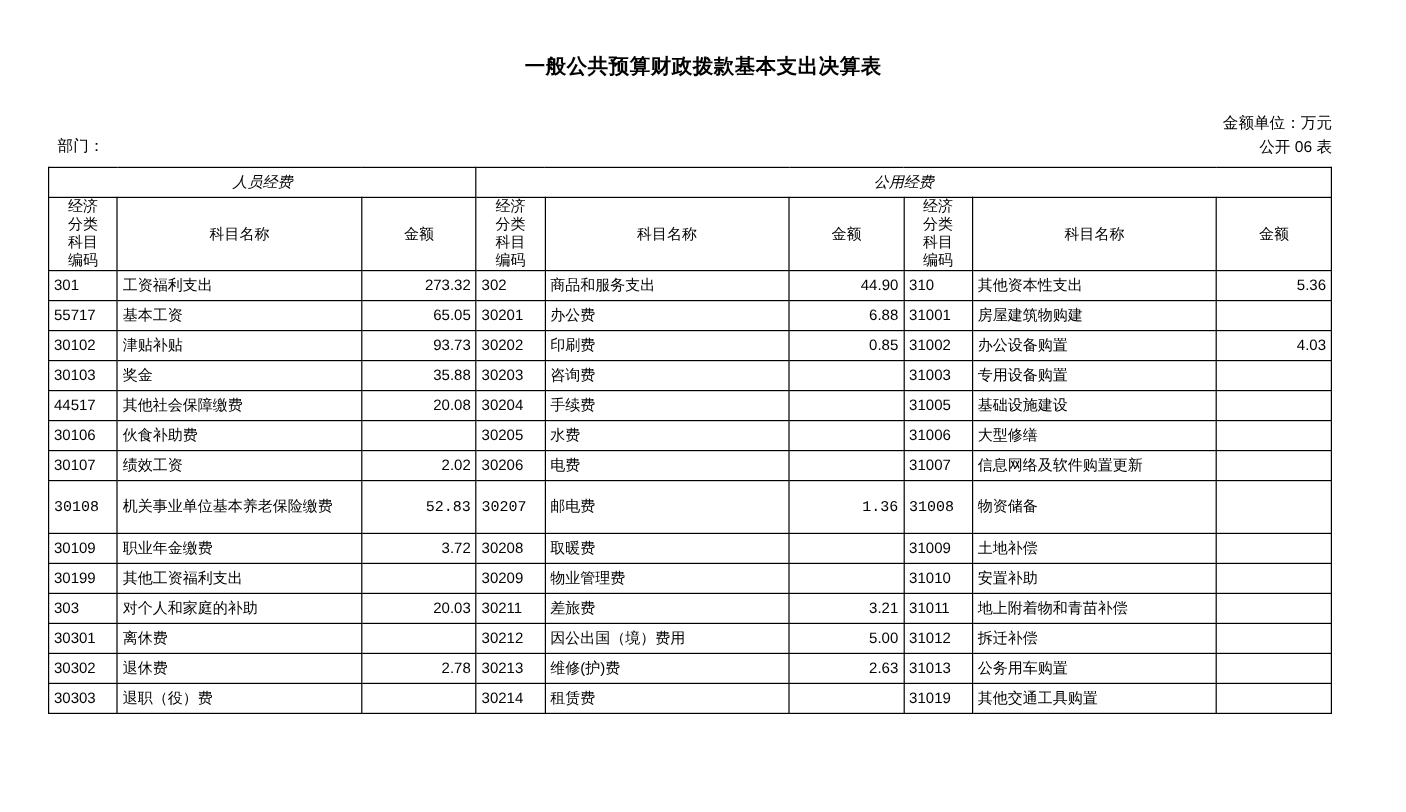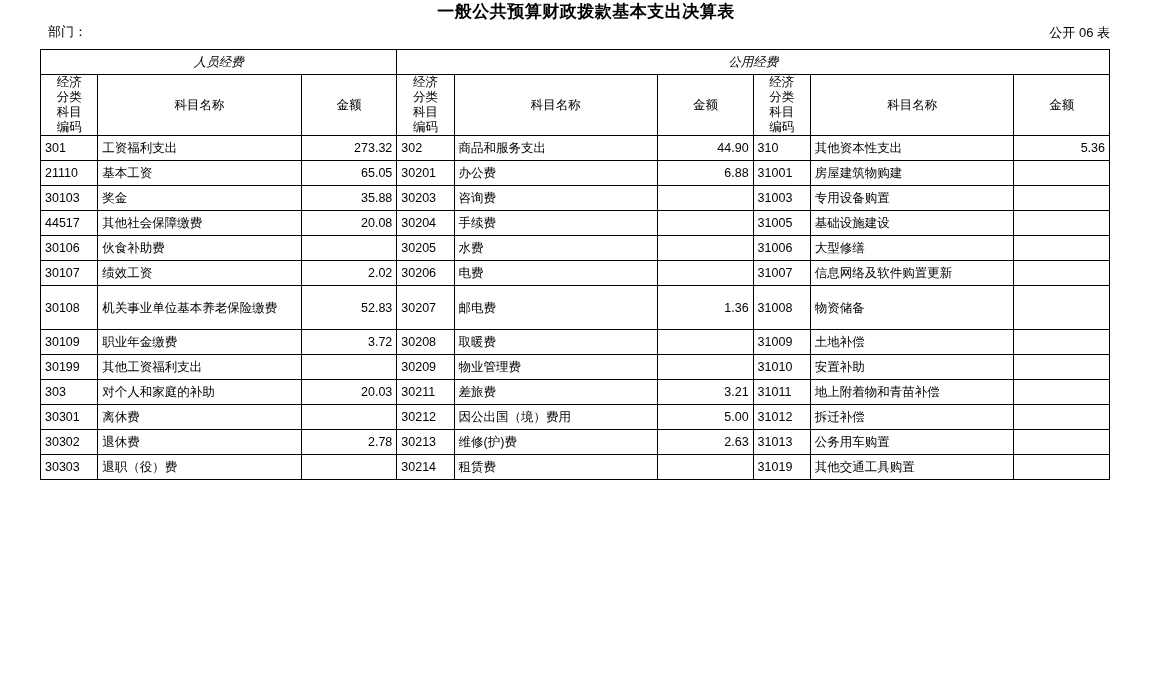--- a/index.html
+++ b/index.html
@@ -17,20 +17,21 @@
   .page {
     position: relative;
     width: 1172px;
     height: 677px;
     box-sizing: border-box;
   }
   .doc-title {
     text-align: center;
     font-size: 17px;
     font-weight: bold;
+    padding-top: 44px;
     letter-spacing: 0.5px;
   }
   .meta-right {
     text-align: right;
     font-size: 13px;
     padding-right: 62px;
     margin-top: 26px;
     line-height: 20px;
   }
   .meta-row {
@@ -91,33 +92,35 @@
     vertical-align: middle;
   }
   .indent-1 {
     padding-left: 20px;
   }
   .indent-0 {
     padding-left: 4px;
   }
   .tall {
     height: 44px;
+    font-family: Liberation Mono, monospace;
   }
   .wrapname {
     line-height: 16px;
     white-space: normal;
   }
 </style>
 </head>
 <body>
 
 <div class="page">
 
   <div class="doc-title">一般公共预算财政拨款基本支出决算表</div>
 
+  <div class="meta-right">金额单位：万元</div>
 
   <div class="meta-row">
     <span class="dept-label">部门：</span>
     <div class="meta-right" style="margin-top:0;">公开 06 表</div>
   </div>
 
   <table class="budget">
     <colgroup>
       <col style="width:54px">
         <col style="width:192px">
@@ -167,29 +170,40 @@
           <td class="col-name indent-0">工资福利支出</td>
           <td class="col-amt">273.32</td>
           <td class="col-code">302</td>
           <td class="col-name indent-0">商品和服务支出</td>
           <td class="col-amt">44.90</td>
           <td class="col-code">310</td>
           <td class="col-name indent-0">其他资本性支出</td>
           <td class="col-amt">5.36</td>
         </tr>
         <tr>
-          <td class="col-code">21110</td>
+          <td class="col-code">55717</td>
           <td class="col-name indent-1">基本工资</td>
           <td class="col-amt">65.05</td>
           <td class="col-code">30201</td>
           <td class="col-name indent-1">办公费</td>
           <td class="col-amt">6.88</td>
           <td class="col-code">31001</td>
           <td class="col-name indent-1">房屋建筑物购建</td>
           <td class="col-amt"></td>
+        </tr>
+        <tr>
+          <td class="col-code">30102</td>
+          <td class="col-name indent-1">津贴补贴</td>
+          <td class="col-amt">93.73</td>
+          <td class="col-code">30202</td>
+          <td class="col-name indent-1">印刷费</td>
+          <td class="col-amt">0.85</td>
+          <td class="col-code">31002</td>
+          <td class="col-name indent-1">办公设备购置</td>
+          <td class="col-amt">4.03</td>
         </tr>
         <tr>
           <td class="col-code">30103</td>
           <td class="col-name indent-1">奖金</td>
           <td class="col-amt">35.88</td>
           <td class="col-code">30203</td>
           <td class="col-name indent-1">咨询费</td>
           <td class="col-amt"></td>
           <td class="col-code">31003</td>
           <td class="col-name indent-1">专用设备购置</td>

